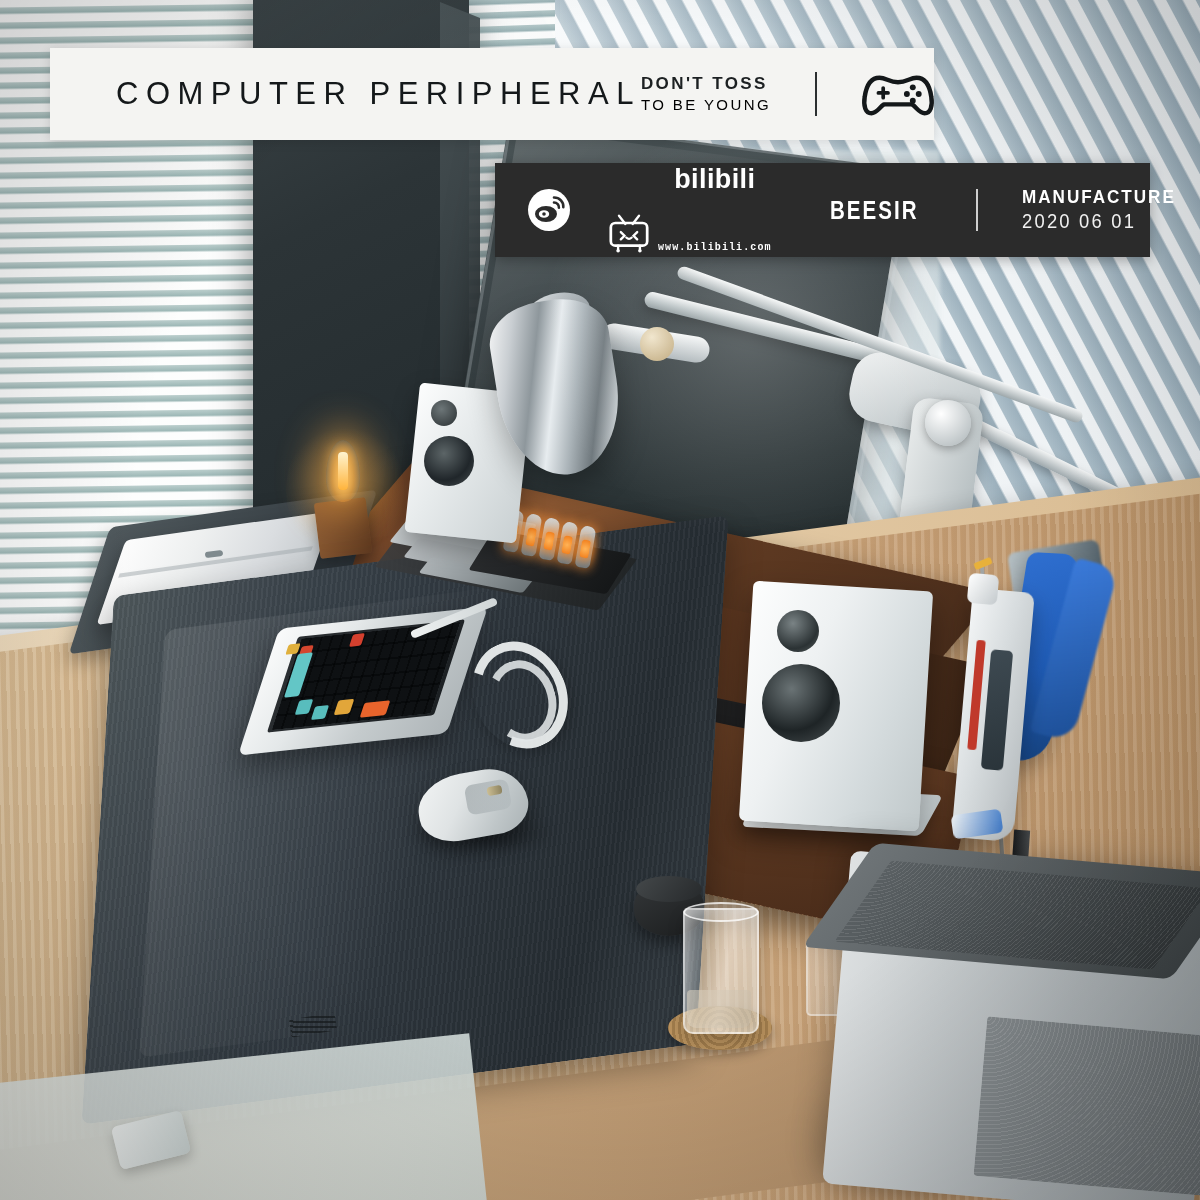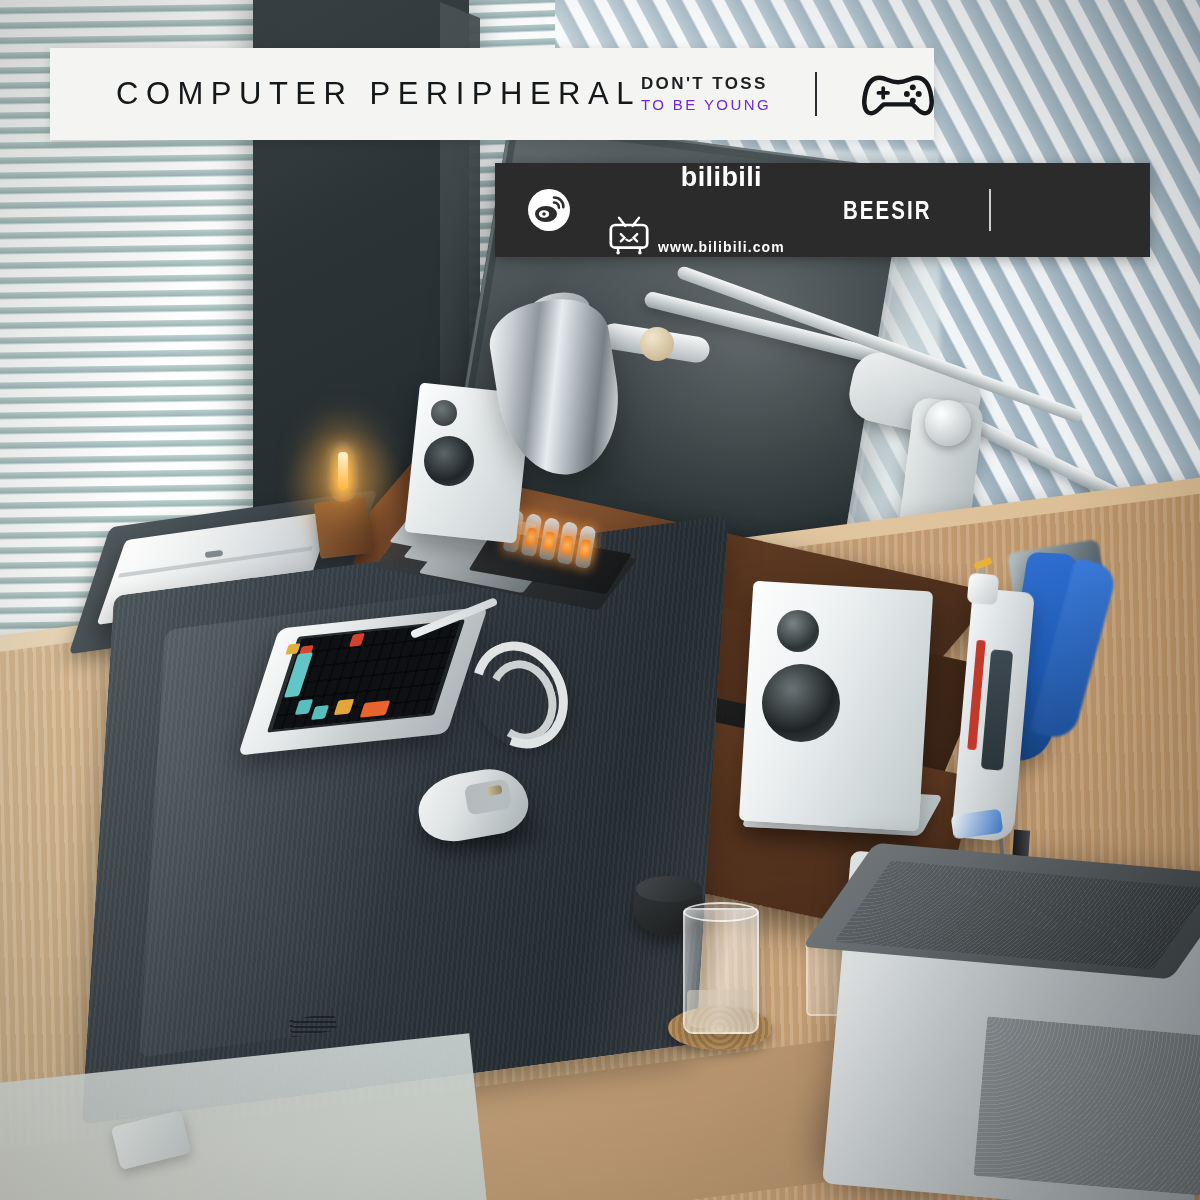--- a/index.html
+++ b/index.html
@@ -344,39 +344,39 @@
 
   
   .banner-white{position:absolute;left:50px;top:48px;width:884px;height:92px;
     background:#f4f4f2;display:flex;align-items:center;
     box-shadow:0 2px 10px rgba(0,0,0,.13);}
   .bw-title{flex:0 0 auto;padding-left:66px;font-size:31px;letter-spacing:7.5px;
     color:#14181a;font-weight:400;white-space:nowrap;font-family:"Liberation Sans",sans-serif;}
   .bw-spacer{flex:1 1 auto;}
   .bw-tag{flex:0 0 auto;text-align:left;line-height:1.32;white-space:nowrap;}
   .bw-tag .l1{font-size:17px;font-weight:bold;letter-spacing:2.4px;color:#1c2022;}
-  .bw-tag .l2{font-size:15px;font-weight:400;letter-spacing:2.4px;color:#6d28d9;}
+  .bw-tag .l2{font-size:15px;font-weight:400;letter-spacing:2.4px;color:#000000;}
   .bw-div{flex:0 0 auto;width:2px;height:44px;background:#2b2f31;margin:0 44px;}
   .gamepad{flex:0 0 auto;width:74px;height:48px;}
   .bw-gap{flex:0 0 auto;width:58px;}
   .beesir-lock{flex:0 0 auto;display:flex;align-items:center;gap:11px;padding-right:30px;}
   .no-mark{width:50px;height:50px;flex:0 0 auto;}
   .beesir-word{font-size:25px;font-weight:bold;line-height:.92;letter-spacing:-.5px;
     color:#121416;transform:scaleX(.88);transform-origin:left center;}
 
   .banner-dark{position:absolute;left:495px;top:163px;width:655px;height:94px;
     background:#2b2b2b;display:flex;align-items:center;
     box-shadow:0 3px 12px rgba(0,0,0,.3);}
   .weibo{flex:0 0 auto;width:44px;height:44px;margin-left:32px;}
   .bili{flex:0 0 auto;display:flex;align-items:flex-end;gap:7px;margin-left:36px;}
   .bili-tv{width:44px;height:40px;}
   .bili-wordwrap{display:flex;flex-direction:column;align-items:center;gap:32px;}
   .bili-word{font-size:27px;font-weight:bold;color:#fff;letter-spacing:.4px;
     font-family:"Liberation Sans",sans-serif;line-height:.95;}
-  .bili-url{font-size:14px;font-weight:bold;color:#fff;letter-spacing:1.1px;margin-top:17px;}
+  .bili-url{font-size:10px;font-weight:bold;color:#fff;letter-spacing:1.1px;margin-top:17px;font-family:Liberation Mono, monospace;}
   .bd-brand{flex:0 0 auto;margin-left:58px;font-size:25px;font-weight:bold;color:#fff;
     letter-spacing:2.5px;transform:scaleX(.82);transform-origin:left center;}
   .bd-div{flex:0 0 auto;width:2px;height:42px;background:#cfcfcf;margin-left:38px;}
   .bd-mfg{flex:0 0 auto;margin-left:44px;line-height:1.26;}
   .bd-mfg .m1{font-size:19px;font-weight:bold;color:#fff;letter-spacing:2.2px;
     transform:scaleX(.9);transform-origin:left center;}
   .bd-mfg .m2{font-size:20px;font-weight:400;color:#f0f0f0;letter-spacing:2.4px;
     transform:scaleX(.92);transform-origin:left center;}
 </style>
 </head>
@@ -577,15 +577,19 @@
       <div class="bili-wordwrap">
         <div class="bili-word">bilibili</div>
         <div class="bili-url">www.bilibili.com</div>
       </div>
     </div>
 
     <div class="bd-brand">BEESIR</div>
 
     <div class="bd-div"></div>
 
+    <div class="bd-mfg">
+      <div class="m1">MANUFACTURE</div>
+      <div class="m2">2020 06 01</div>
+    </div>
   </div>
 
 </div>
 
 </body></html>

